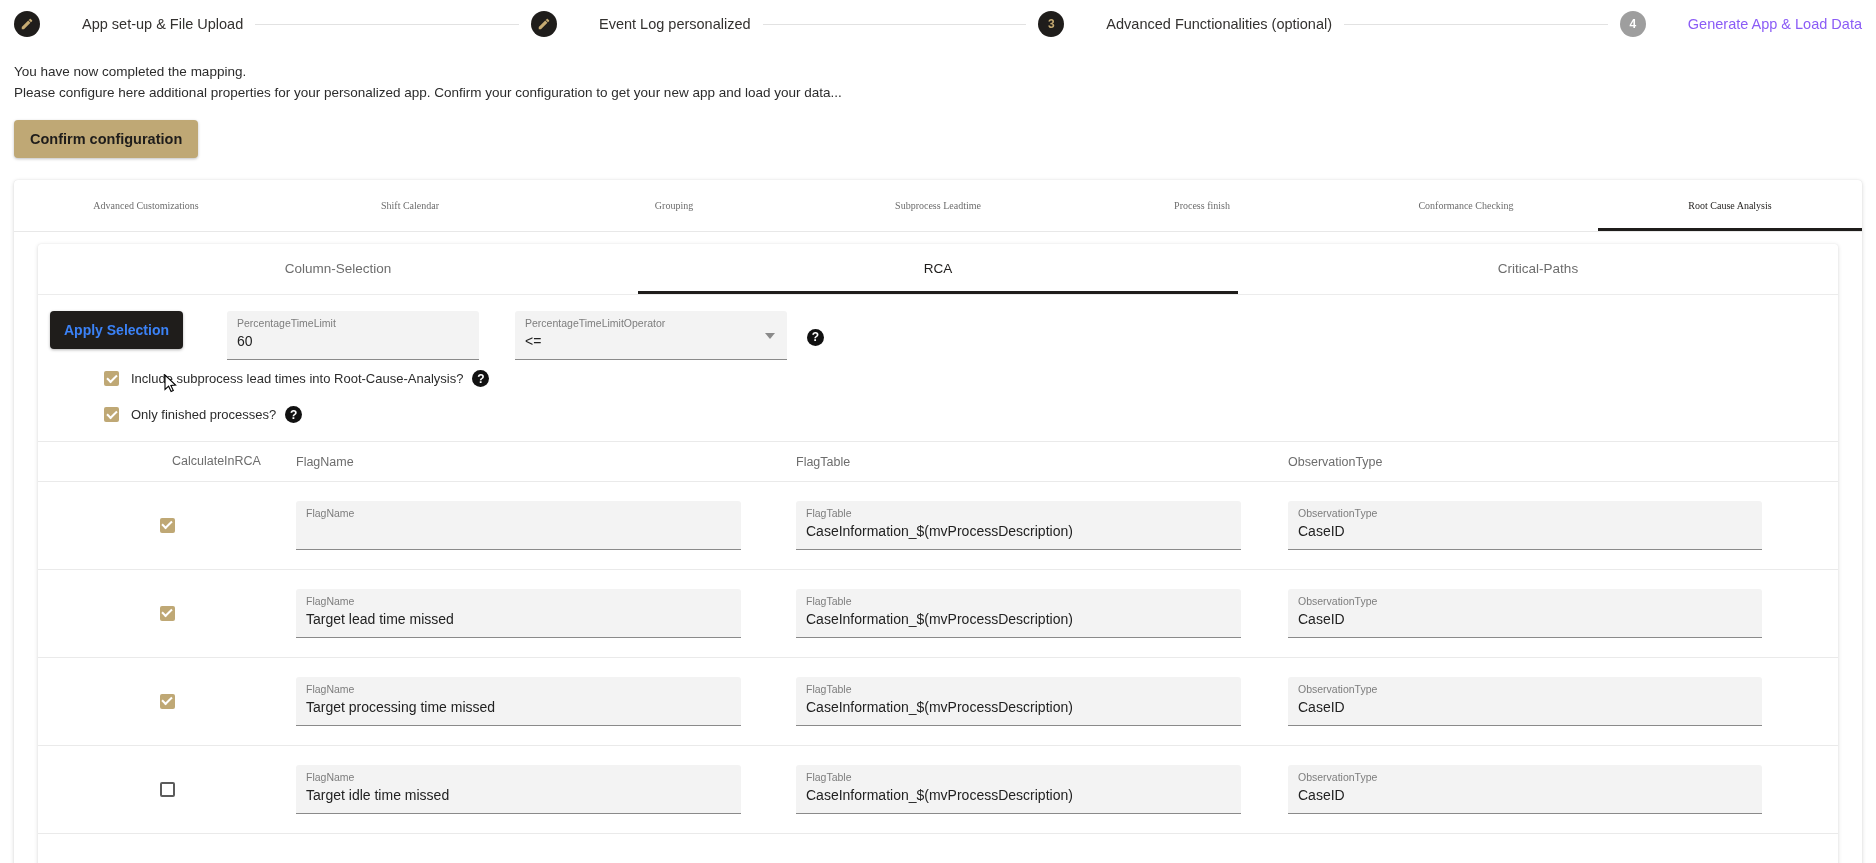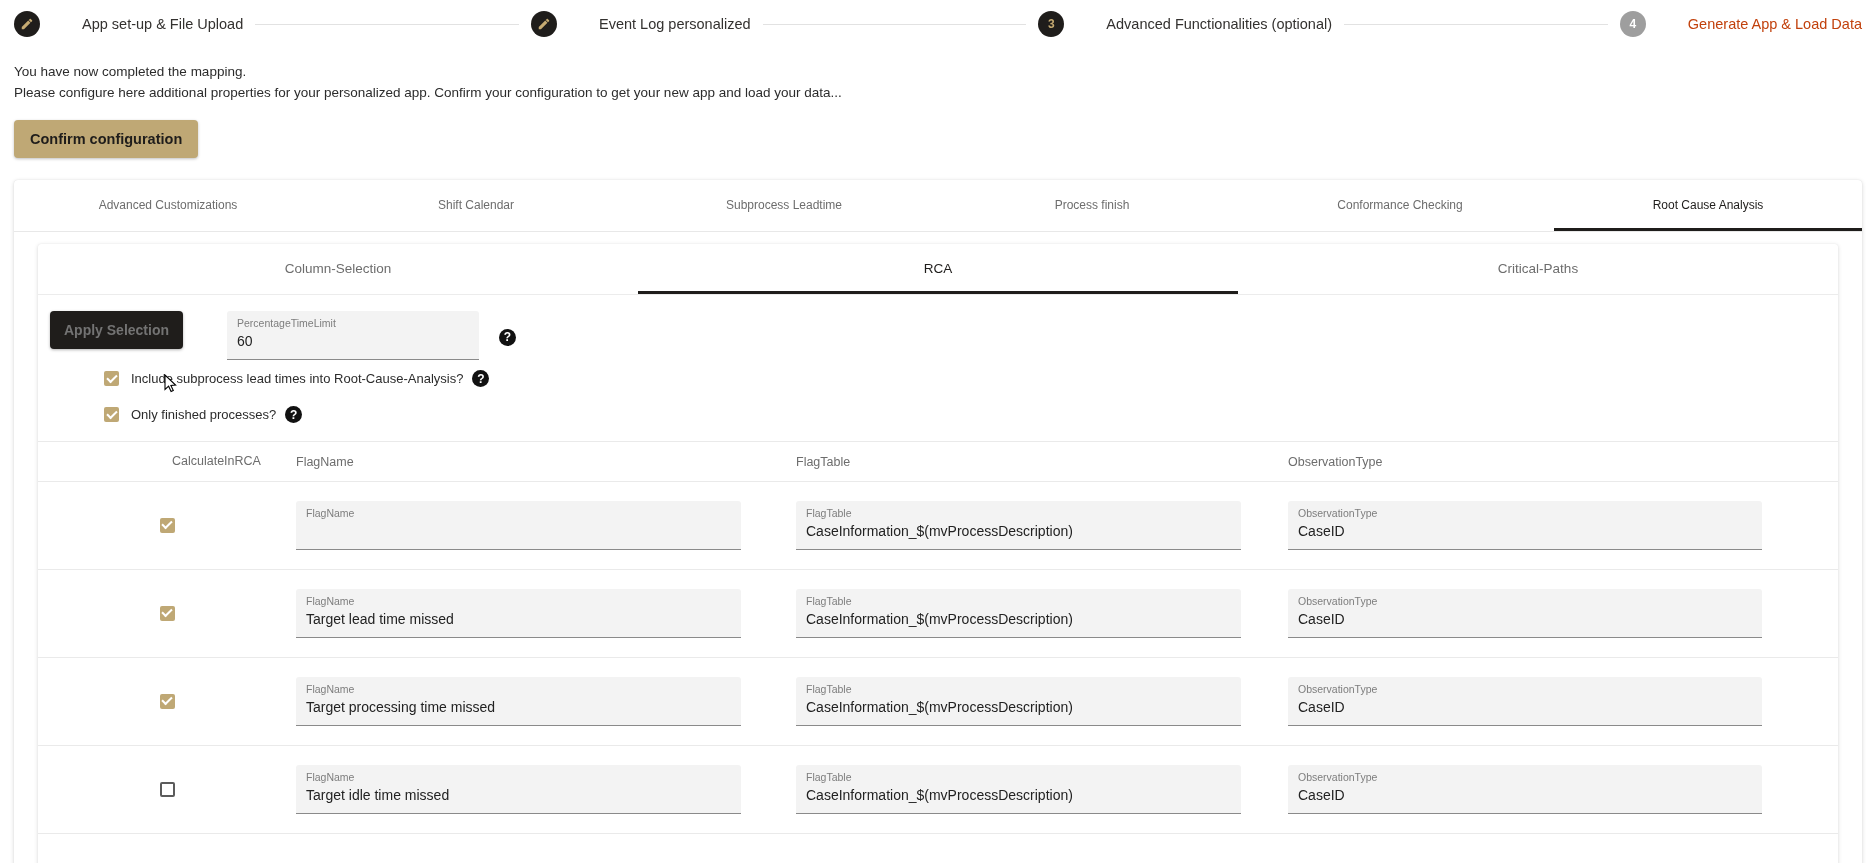--- a/index.html
+++ b/index.html
@@ -28,21 +28,21 @@
   }
   .step-circle.done { background: #1f1d1b; }
   .step-circle.active { background: #1f1d1b; color: #c6ab72; font-weight: 600; }
   .step-circle.todo { background: #9e9e9e; color: #fff; font-weight: 600; }
   .step-label {
     margin-left: 10px;
     font-size: 14.5px;
     color: #33312f;
     white-space: nowrap;
   }
-  .step-label.muted { color: #c2410c; }
+  .step-label.muted { color: #8b5cf6; }
   .step-line {
     flex: 1 1 auto;
     height: 1px;
     background: #e2e2e2;
     margin: 0 12px;
     min-width: 18px;
   }
   .pencil { display:block; }
 
   
@@ -83,25 +83,26 @@
   .tabbar {
     display: flex;
     border-bottom: 1px solid #e8e8e8;
     height: 52px;
   }
   .tab {
     flex: 1 1 0;
     display: flex;
     align-items: center;
     justify-content: center;
-    font-size: 12px;
+    font-size: 10px;
     color: #6d6d6d;
     cursor: pointer;
     position: relative;
     white-space: nowrap;
+    font-family: Liberation Serif, serif;
   }
   .tab.active { color: #1f1d1b; }
   .tab.active::after {
     content: "";
     position: absolute;
     left: 0; right: 0; bottom: 0;
     height: 3px;
     background: #1f1d1b;
   }
 
@@ -142,21 +143,21 @@
 
   
   .controls {
     display: flex;
     align-items: flex-start;
     padding: 16px 0 0 12px;
     height: 66px;
   }
   .apply-btn {
     background: #1f1d1b;
-    color: #737373;
+    color: #3b82f6;
     border: none;
     border-radius: 4px;
     font-size: 14px;
     font-weight: 700;
     font-family: "Liberation Sans", sans-serif;
     padding: 0 14px;
     height: 38px;
     cursor: pointer;
     box-shadow: 0 1px 3px rgba(0,0,0,0.3);
     white-space: nowrap;
@@ -325,20 +326,21 @@
 </div>
 
 <button class="confirm-btn">Confirm configuration</button>
 
 
 <div class="outer-card">
 
   <div class="tabbar">
     <div class="tab">Advanced Customizations</div>
     <div class="tab">Shift Calendar</div>
+    <div class="tab">Grouping</div>
     <div class="tab">Subprocess Leadtime</div>
     <div class="tab">Process finish</div>
     <div class="tab">Conformance Checking</div>
     <div class="tab active">Root Cause Analysis</div>
   </div>
 
   <div class="inner-card">
 
     <div class="subtabbar">
       <div class="subtab">Column-Selection</div>
@@ -347,20 +349,24 @@
     </div>
 
     <div class="controls">
       <button class="apply-btn">Apply Selection</button>
 
       <div class="mdfield f-pct">
         <div class="lbl">PercentageTimeLimit</div>
         <div class="val">60</div>
       </div>
 
+      <div class="mdfield sel f-op">
+        <div class="lbl">PercentageTimeLimitOperator</div>
+        <div class="val">&lt;=</div>
+      </div>
 
       <div class="help help-ctrl">?</div>
     </div>
 
     <div class="cbrow">
       <div class="cb on"></div>
       <span class="cblabel">Include subprocess lead times into Root-Cause-Analysis?</span>
       <div class="help">?</div>
     </div>
 

